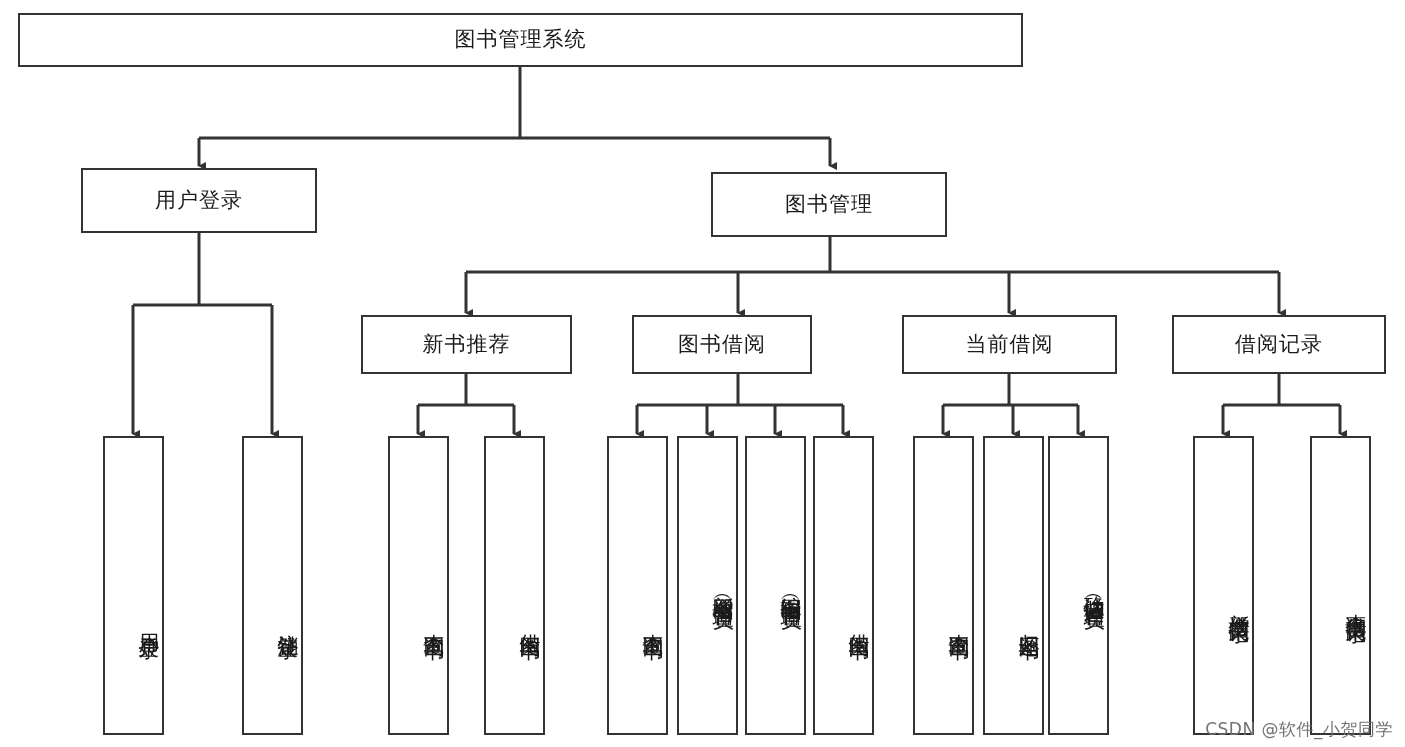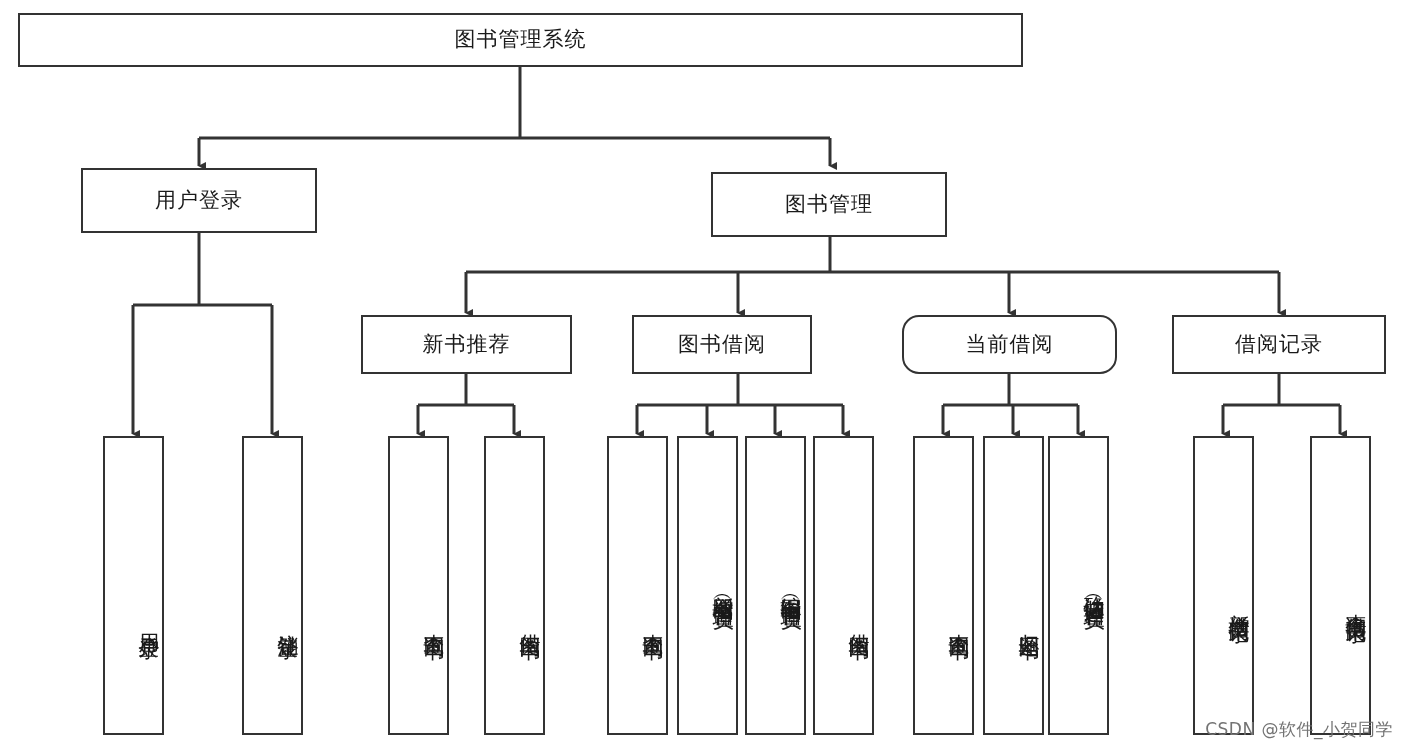--- a/index.html
+++ b/index.html
@@ -138,21 +138,21 @@
   <div class="node horizontal" style="left:711px; top:172px; width:236px; height:65px;">
     <span class="node-label">图书管理</span>
   </div>
 
   <div class="node horizontal" style="left:361px; top:315px; width:211px; height:59px;">
     <span class="node-label">新书推荐</span>
   </div>
   <div class="node horizontal" style="left:632px; top:315px; width:180px; height:59px;">
     <span class="node-label">图书借阅</span>
   </div>
-  <div class="node horizontal" style="left:902px; top:315px; width:215px; height:59px;border-radius:17px;">
+  <div class="node horizontal" style="left:902px; top:315px; width:215px; height:59px;">
     <span class="node-label">当前借阅</span>
   </div>
   <div class="node horizontal" style="left:1172px; top:315px; width:214px; height:59px;">
     <span class="node-label">借阅记录</span>
   </div>
 
   <div class="node vertical" style="left:103px; top:436px; width:61px; height:299px; padding-top:70px;">
     <span class="node-label">用户登录</span>
   </div>
   <div class="node vertical" style="left:242px; top:436px; width:61px; height:299px; padding-top:70px;">

